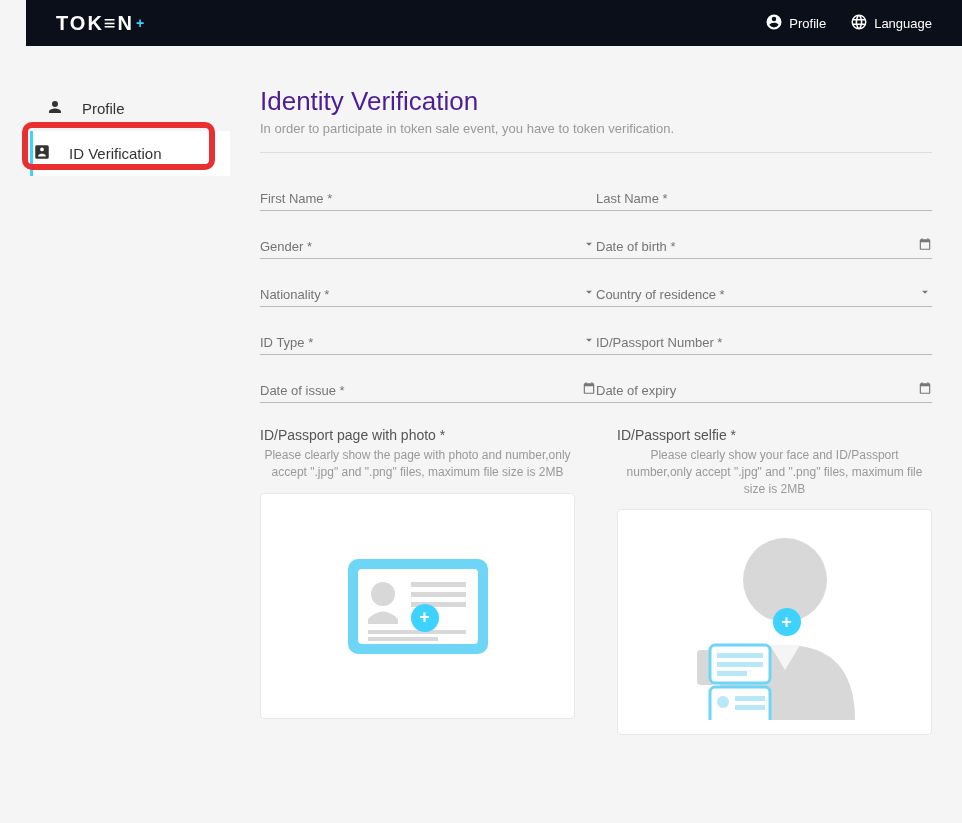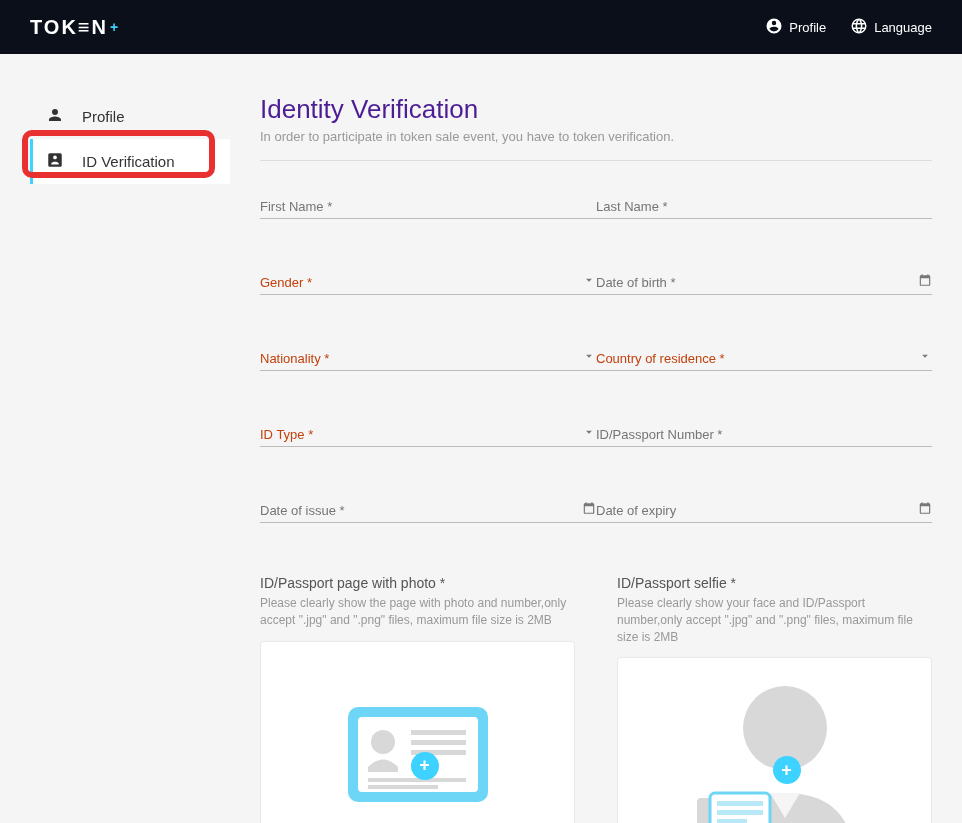--- a/index.html
+++ b/index.html
@@ -1,43 +1,43 @@
 <!DOCTYPE html>
 <html><head>
 <meta charset="utf-8">
 <style>
 * { box-sizing: border-box; margin: 0; padding: 0; }
 body { font-family: Arial, sans-serif; background: #f5f5f5; width: 962px; }
-.header { background: #0a0f1a; height: 54px; display: flex; align-items: center; padding: 0 30px; justify-content: space-between; }
+.header { background: #0a0f1a; height: 46px; display: flex; align-items: center; padding: 0 30px; justify-content: space-between; margin-left: 26px; }
 .logo { color: #fff; font-weight: bold; font-size: 20px; letter-spacing: 2px; display: flex; align-items: center; }
 .logo-plus { color: #3dd2ff; font-size: 14px; vertical-align: super; margin-left: 2px; }
 .header-right { display: flex; gap: 24px; }
 .header-link { color: #fff; font-size: 13px; display: flex; align-items: center; gap: 6px; cursor: pointer; }
 .header-link svg { width: 18px; height: 18px; fill: #fff; }
 .container { display: flex; padding: 40px 30px 30px 30px; gap: 30px; }
 .sidebar { width: 200px; flex-shrink: 0; }
 .sidebar-item { display: flex; align-items: center; padding: 12px 16px; gap: 18px; font-size: 15px; color: #333; cursor: pointer; }
-.sidebar-item.active { background: #fff; border-left: 3px solid #3dd2ff; padding-left: 13px; }
+.sidebar-item.active { background: #fff; border-left: 3px solid #3dd2ff; padding-left: 0; }
 .sidebar-item svg { width: 18px; height: 18px; fill: #333; flex-shrink: 0; }
 .highlight-box { border: 6px solid #e83030; border-radius: 10px; position: absolute; }
 .main { flex: 1; }
 .title { font-size: 26px; color: #4c1d95; font-weight: 400; margin-bottom: 4px; }
 .subtitle { font-size: 13px; color: #999; margin-bottom: 16px; }
 .divider { border: none; border-top: 1px solid #ddd; margin-bottom: 34px; }
-.form-row { display: flex; margin-bottom: 52px; }
+.form-row { display: flex; margin-bottom: 24px; }
 .form-field { flex: 1; position: relative; }
 .form-field input, .form-field .select { width: 100%; border: none; border-bottom: 1px solid #bbb; background: transparent; padding: 4px 0; font-size: 13px; color: #999; outline: none; }
 .form-field .select { cursor: pointer; display: flex; justify-content: space-between; align-items: center; }
-.form-field .placeholder { color: #c2410c; font-size: 13px; }
+.form-field .placeholder { color: #737373; font-size: 13px; }
 .field-icon { position: absolute; right: 0; top: 2px; color: #777; }
 .field-icon svg { width: 14px; height: 14px; fill: #777; }
 .upload-section { display: flex; gap: 42px; margin-bottom: 24px; }
 .upload-col { flex: 1; }
 .upload-title { font-size: 14px; color: #555; margin-bottom: 4px; }
-.upload-hint { font-size: 12px; color: #999; line-height: 1.4; margin-bottom: 12px; }
+.upload-hint { font-size: 12px; color: #999; line-height: 1.4; margin-bottom: 12px; text-align: center; }
 .upload-box { background: #fff; border: 1px solid #e8e8e8; border-radius: 4px; height: 226px; display: flex; align-items: center; justify-content: center; cursor: pointer; position: relative; }
 .id-card-illus { position: relative; }
 .plus-badge { position: absolute; width: 28px; height: 28px; background: #3dd2ff; border-radius: 50%; display: flex; align-items: center; justify-content: center; color: #fff; font-size: 18px; font-weight: bold; }
 </style>
 </head>
 <body>
 
 <div class="header">
   <div class="logo">
     <span>TOK≡N</span>

